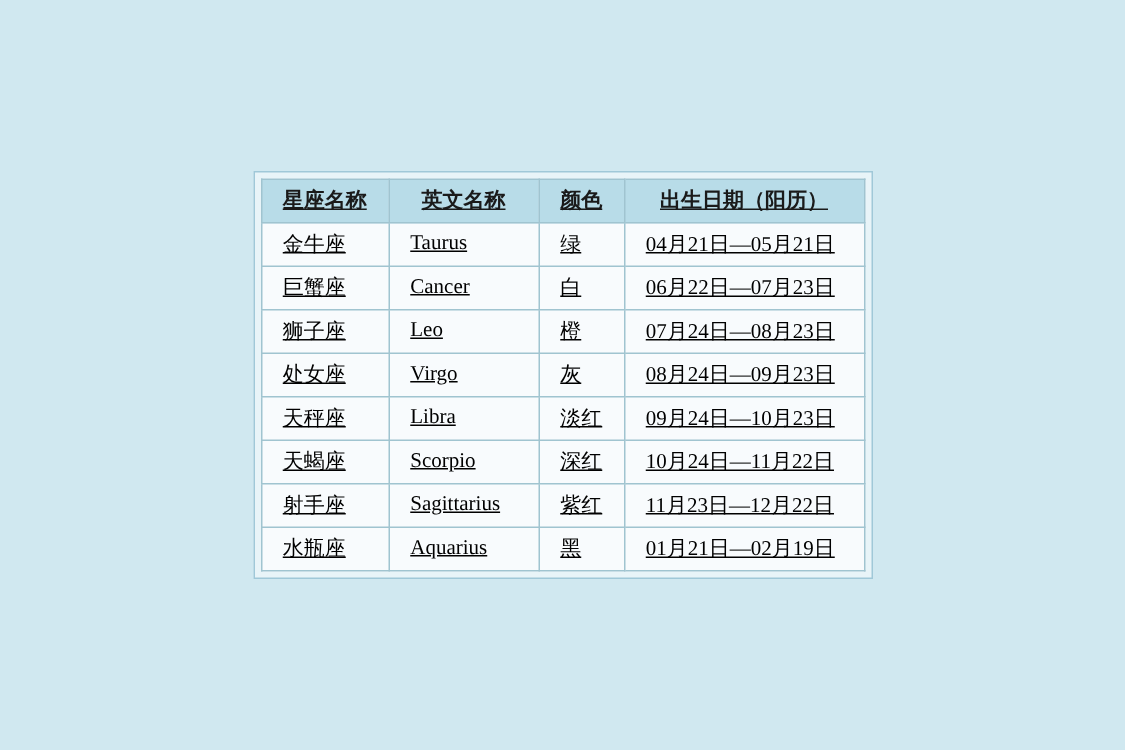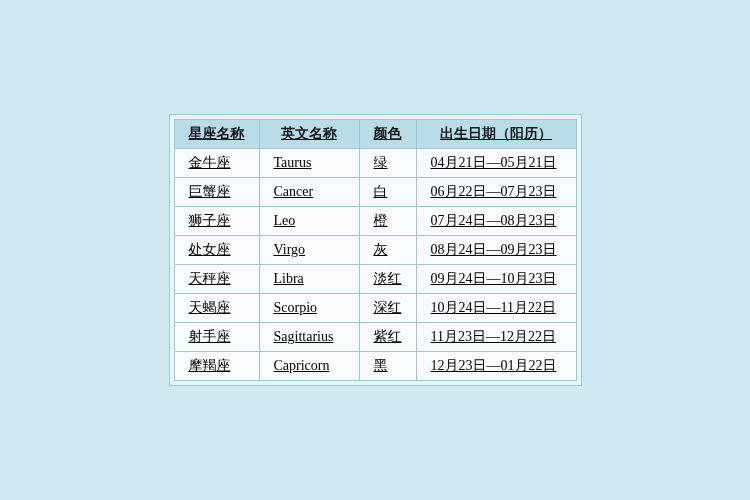--- a/index.html
+++ b/index.html
@@ -91,20 +91,20 @@
           <td class="col-color">深红</td>
           <td class="col-date">10月24日—11月22日</td>
         </tr>
         <tr>
           <td class="col-zh">射手座</td>
           <td class="col-en">Sagittarius</td>
           <td class="col-color">紫红</td>
           <td class="col-date">11月23日—12月22日</td>
         </tr>
         <tr>
-          <td class="col-zh">摩羯座</td>
-          <td class="col-en">Capricorn</td>
+          <td class="col-zh">水瓶座</td>
+          <td class="col-en">Aquarius</td>
           <td class="col-color">黑</td>
-          <td class="col-date">12月23日—01月22日</td>
+          <td class="col-date">01月21日—02月19日</td>
         </tr>
       </tbody>
   </table>
 </div>
 
 </body></html>

